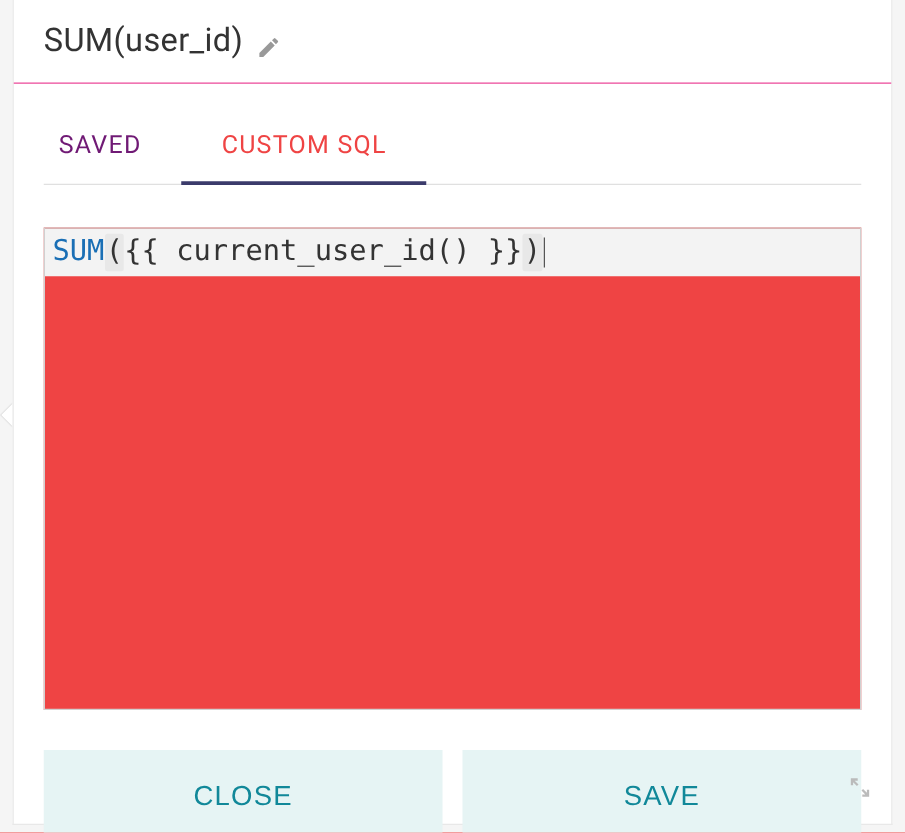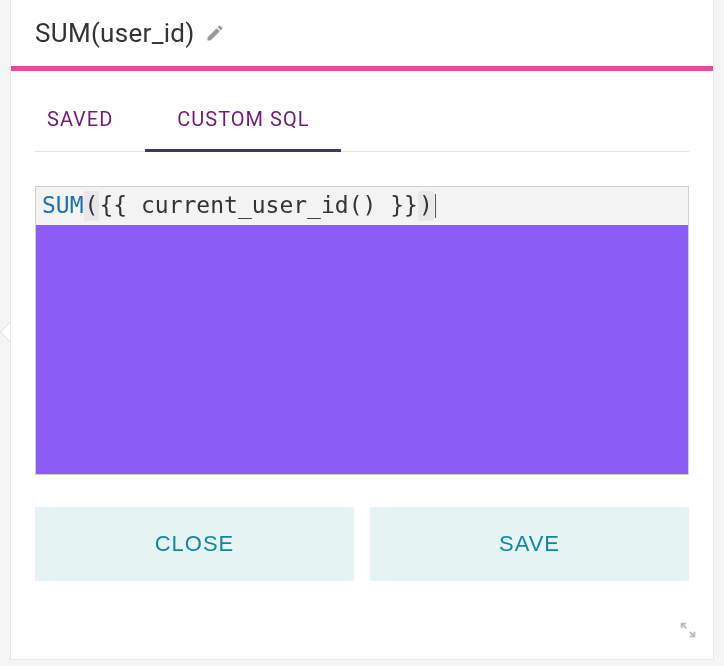--- a/index.html
+++ b/index.html
@@ -14,22 +14,22 @@
       background: #fff;
       margin: 0 10px;
       border: 1px solid #e8e8e8;
       border-top: none;
       height: 660px;
       position: relative;
     }
     .header {
       padding: 18px 24px 18px 24px;
       display: flex;
-      align-items: center;
-      border-bottom: 5px solid #ec4899;
+      align-items: flex-end;
+      border-bottom: 1px solid #ec4899;
     }
     .header-title {
       font-size: 26px;
       font-weight: 400;
       color: #333;
       letter-spacing: 0.3px;
     }
     .pencil-icon {
       margin-left: 10px;
       color: #999;
@@ -50,27 +50,27 @@
       font-weight: 400;
       color: #701a75;
       letter-spacing: 1px;
       cursor: pointer;
       border-bottom: 3px solid transparent;
       margin-bottom: -1px;
     }
     .tab:first-child { padding-left: 12px; }
     .tab.active {
       border-bottom: 3px solid #3b3b6b;
-      color: #701a75;
+      color: #ef4444;
     }
     .editor {
       margin-top: 34px;
       border: 1px solid #d0d0d0;
-      height: 289px;
-      background: #8b5cf6;
+      height: 386px;
+      background: #ef4444;
       overflow: hidden;
     }
     .editor-line {
       background: #f3f3f3;
       padding: 4px 6px;
       font-family: ui-monospace, "SF Mono", Menlo, Consolas, monospace;
       font-size: 23px;
       line-height: 1.3;
       white-space: pre;
       display: flex;

